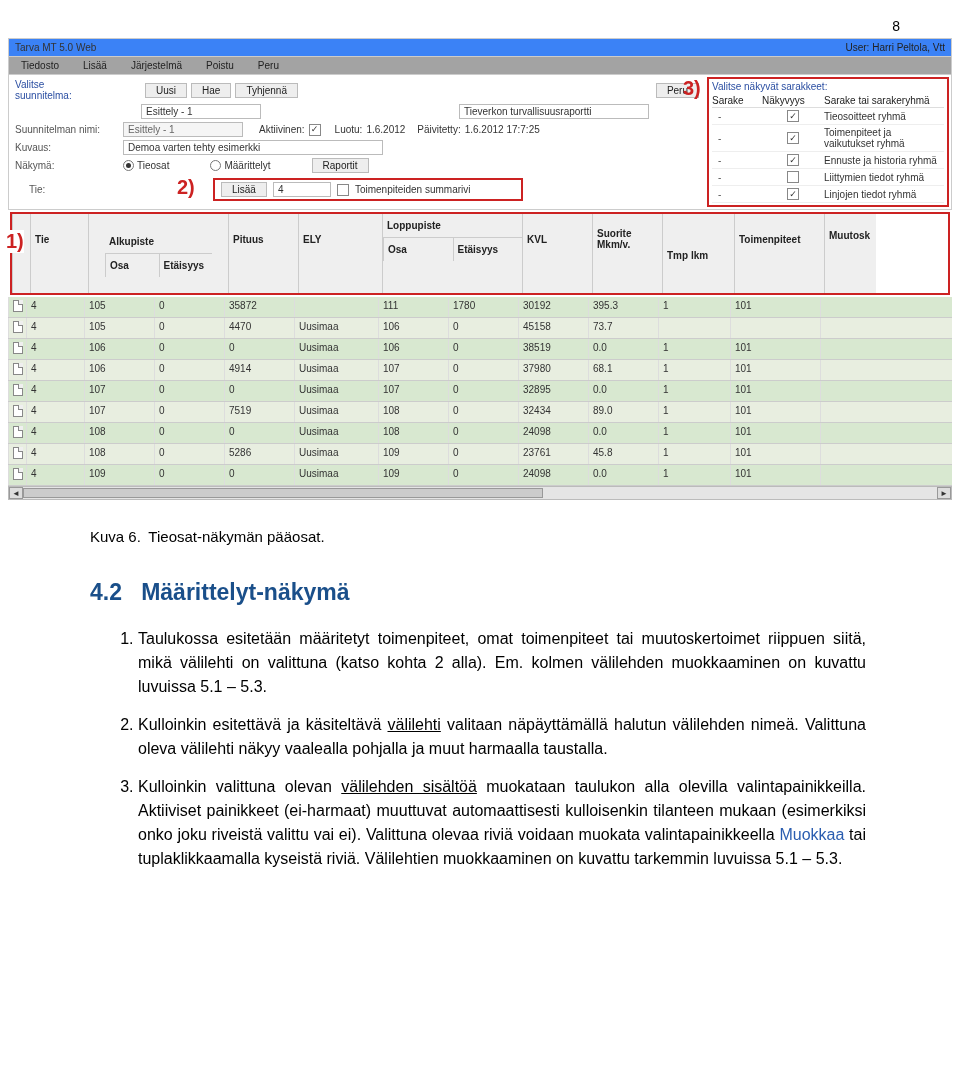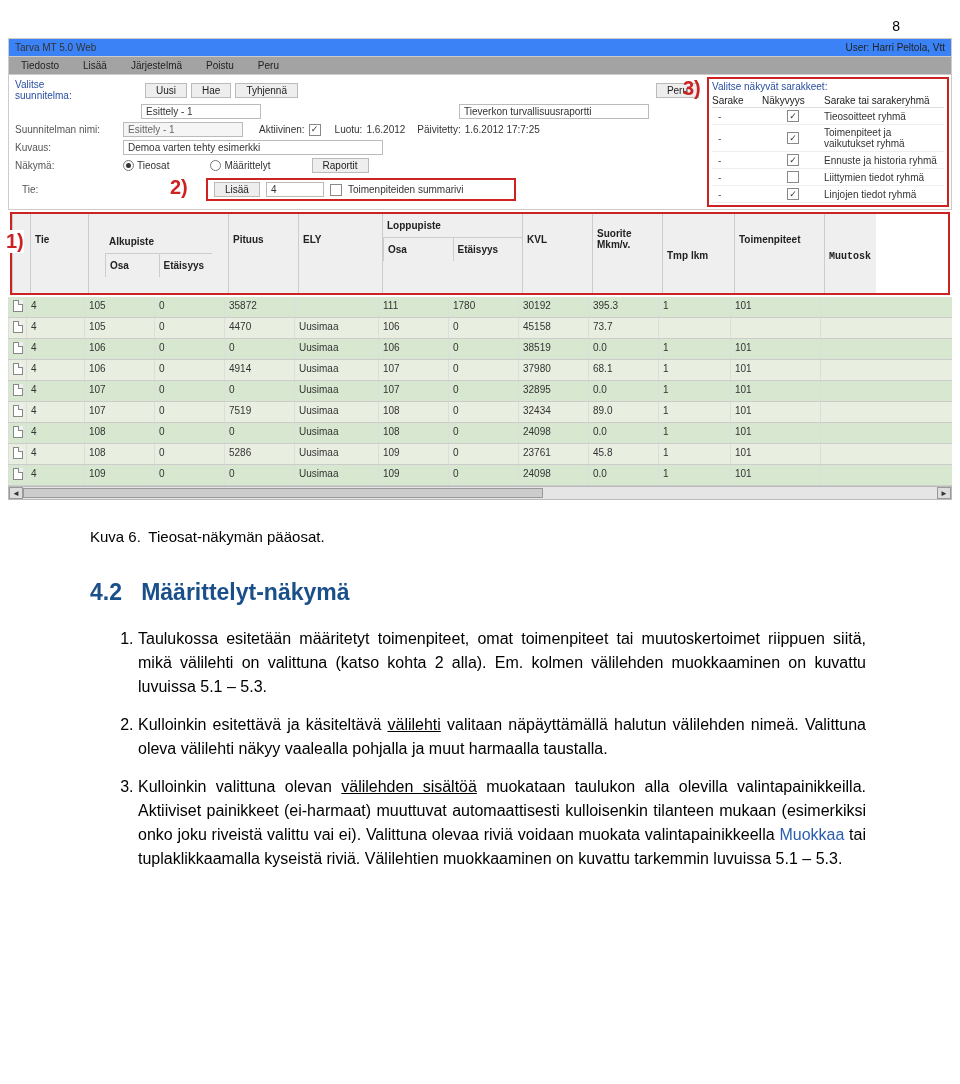--- a/index.html
+++ b/index.html
@@ -40,21 +40,21 @@
   .right-panel .hdr .c3 { flex: 1; }
   .right-panel .row { display: flex; border-bottom: 1px solid #eee; padding: 2px 0; align-items: center; }
   .right-panel .row .c1 { width: 50px; padding-left: 6px; color: #555; }
   .right-panel .row .c2 { width: 62px; display: flex; justify-content: center; }
   .right-panel .row .c3 { flex: 1; }
   .right-title { color: #2a4ea2; margin-bottom: 2px; }
 
   .tie-row-wrap { border: 2px solid #c22; margin: 2px 2px 2px 100px; padding: 2px 6px; display: flex; align-items: center; gap: 6px; position: relative; width: 310px; }
   .tie-row-wrap .marker { position: absolute; left: -38px; top: -4px; font-size: 20px; color: #c22; font-weight: bold; }
   .tie-outer { display: flex; align-items: center; gap: 4px; }
-  .tie-outer .lbl { color: #555; width: 80px; display: inline-block; margin-left: 7px; }
+  .tie-outer .lbl { color: #555; width: 80px; display: inline-block; margin-left: 14px; }
 
   
   .header-grid { border: 2px solid #c22; margin: 2px 0; position: relative; }
   .header-grid .marker { position: absolute; left: -6px; top: 16px; font-size: 20px; color: #c22; font-weight: bold; background: #fff; }
   .hg-row1, .hg-row2 { display: flex; }
   .hg-cell { border-left: 1px solid #ccc; padding: 6px 4px; font-size: 10px; font-weight: bold; color: #222; background: #efefef; }
   .w-icon { width: 18px; }
   .w-tie { width: 58px; }
   .w-alk-group { width: 140px; }
   .w-pituus { width: 70px; }
@@ -244,21 +244,21 @@
         <div style="padding:6px 4px;border-bottom:1px solid #ccc;">Loppupiste</div>
         <div class="hg-sub">
           <div class="sub">Osa</div>
           <div class="sub">Etäisyys</div>
         </div>
       </div>
       <div class="hg-cell w-kvl" style="padding-top:20px;">KVL</div>
       <div class="hg-cell w-suorite" style="padding-top:14px;">Suorite Mkm/v.</div>
       <div class="hg-cell w-tmplkm" style="padding-top:36px;">Tmp lkm</div>
       <div class="hg-cell w-toim" style="padding-top:20px;">Toimenpiteet</div>
-      <div class="hg-cell w-muutos" style="padding-top:37px;font-family:Liberation Mono, monospace;">Muutosk</div>
+      <div class="hg-cell w-muutos" style="padding-top:16px;">Muutosk</div>
     </div>
   </div>
 
   <div id="data-rows">
       <div class="datarow even">
         <div class="dcell icon"><span class="page-icon"></span></div>
         <div class="dcell w-tie">4</div>
         <div class="dcell ds-osa">105</div>
         <div class="dcell ds-eta">0</div>
         <div class="dcell w-pituus">35872</div>

